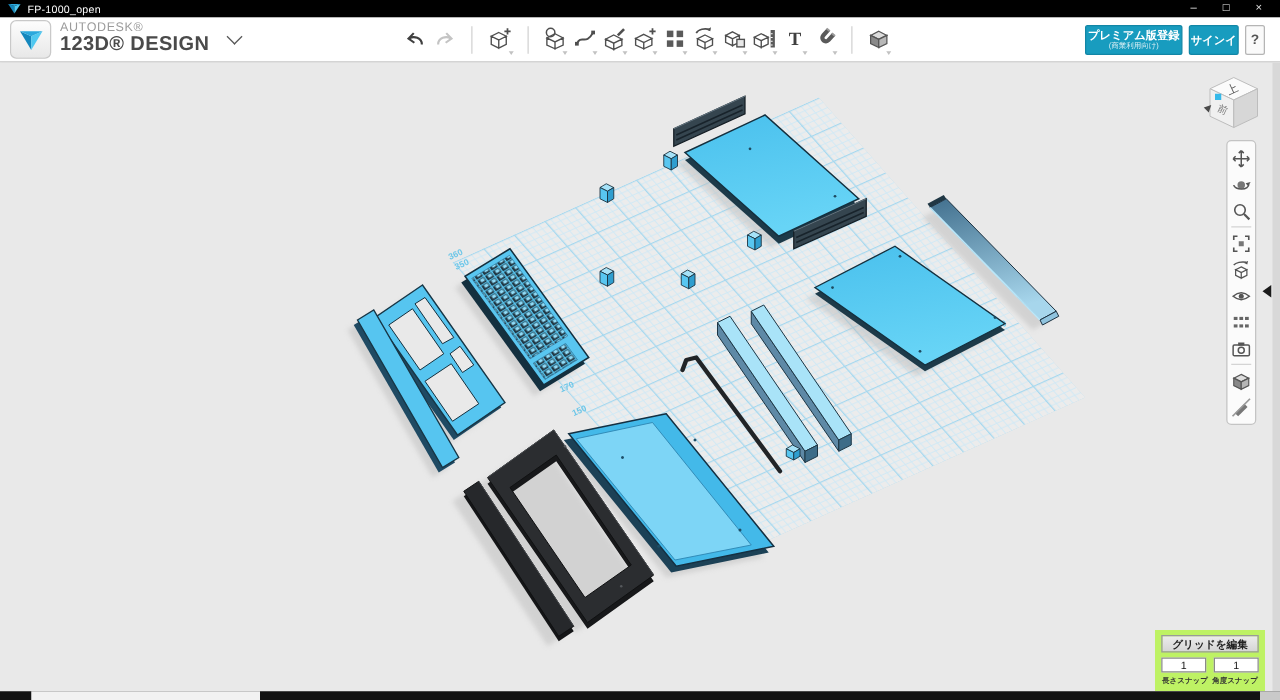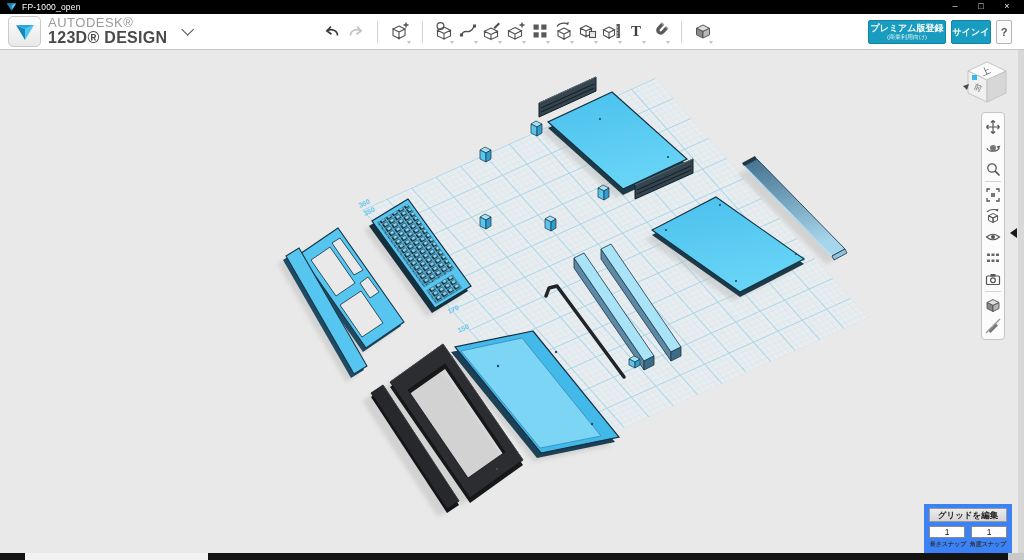--- a/index.html
+++ b/index.html
@@ -17,21 +17,21 @@
     text-align:center; cursor:default; }
 
   
   #appbar { position:absolute; left:0; top:14px; width:1024px; height:36px;
     background:#fff; border-bottom:1px solid #c6c6c6;
     box-shadow:0 1px 3px rgba(0,0,0,.18); }
   #brand { position:absolute; left:8px; top:2px; display:flex; align-items:center; cursor:pointer; }
   #brand .lbox { width:33px; height:31px; border:1px solid #c9c9c9; border-radius:5px;
     background:linear-gradient(#fdfdfd,#e8e8e8); display:flex; align-items:center; justify-content:center; }
   #brand .btxt { margin-left:7px; line-height:1.05; }
-  #brand .b1 { font-size:13px; color:#9b9b9b; letter-spacing:.5px; }
+  #brand .b1 { font-size:10px; color:#9b9b9b; letter-spacing:.5px; }
   #brand .b2 { font-size:16px; color:#4a4a4a; font-weight:bold; letter-spacing:.3px; }
   #brand .chev { margin-left:14px; width:9px; height:9px; border-right:1.6px solid #555;
     border-bottom:1.6px solid #555; transform:rotate(45deg) translateY(-3px); }
 
   #tools { position:absolute; left:320px; top:0; height:36px; display:flex; align-items:center; }
   .ticon { position:relative; width:23px; height:28px; margin:0 0.5px; display:flex;
     align-items:flex-start; justify-content:center; padding-top:3px; cursor:pointer; }
   .ticon.w { width:25px; }
   .ticon.has-menu::after { content:""; position:absolute; right:2px; bottom:2px;
     border-left:2.5px solid transparent; border-right:2.5px solid transparent;
@@ -63,21 +63,21 @@
     border:1px solid #c4c4c4; border-radius:4px; padding:3px 0; }
   .rticon { width:22px; height:21px; display:flex; align-items:center; justify-content:center; cursor:pointer; }
   .rtsep { height:1px; background:#d4d4d4; margin:2px 3px; }
 
   #collapse { position:absolute; left:1010px; top:178px; width:0; height:0;
     border-top:5px solid transparent; border-bottom:5px solid transparent;
     border-right:7px solid #1a1a1a; cursor:pointer; }
 
   
   #gridpanel { position:absolute; left:924px; top:454px; width:88px; height:49px;
-    background:#3b82f6; padding:4px 5px 0 5px; }
+    background:#bef264; padding:4px 5px 0 5px; }
   #gridpanel .gbtn { width:78px; height:14px; background:linear-gradient(#ececec,#d5d5d5);
     border:1px solid #9a9a9a; font-size:8.5px; font-weight:bold; color:#222;
     text-align:center; line-height:12px; cursor:pointer; }
   #gridpanel .grow { display:flex; justify-content:space-between; margin-top:4px; }
   #gridpanel .ginput { width:36px; height:12px; background:#fff; border:1px solid #8a8a8a;
     font-size:8.5px; text-align:center; line-height:10px; color:#111;
     font-family:"Liberation Sans",sans-serif; }
   #gridpanel .glabels { display:flex; justify-content:space-between; margin-top:2px; }
   #gridpanel .glab { width:38px; font-size:6px; font-weight:bold; color:#333; text-align:center; }
 

